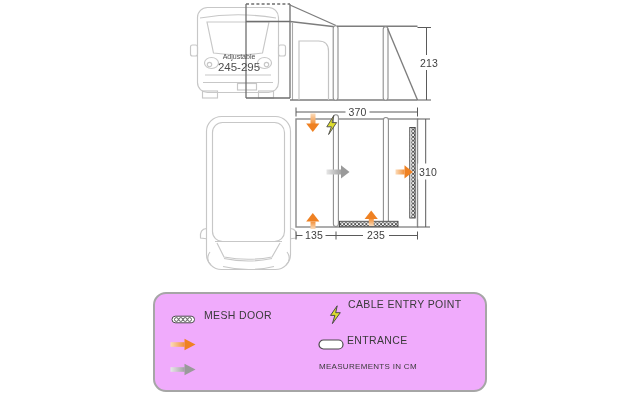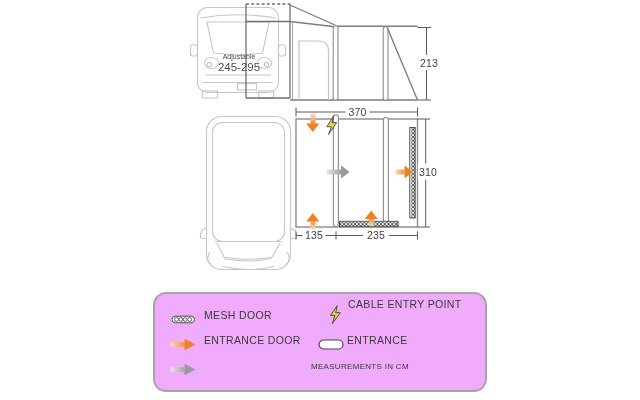--- a/index.html
+++ b/index.html
@@ -192,21 +192,20 @@
   <svg class="legend-icon" style="left:15px;top:44px;" width="27" height="13">
     <defs>
         <linearGradient id="lgOg" x1="0" y1="0" x2="1" y2="0">
       <stop offset="0" stop-color="#fcdcba"></stop>
           <stop offset="1" stop-color="#f1903a"></stop>
     </linearGradient>
       </defs>
     <rect x="0.5" y="4.2" width="14" height="4.6" fill="url(#lgOg)"></rect>
     <polygon points="14.5,0.8 14.5,12.2 25.5,6.5" fill="#ef8122"></polygon>
   </svg>
-  <div class="legend-label" style="left:49px;top:40px;">ENTRANCE DOOR</div>
 
   <svg class="legend-icon" style="left:15px;top:69px;" width="27" height="13">
     <defs>
         <linearGradient id="lgGy" x1="0" y1="0" x2="1" y2="0">
       <stop offset="0" stop-color="#e8e8e8"></stop>
           <stop offset="1" stop-color="#a3a3a3"></stop>
     </linearGradient>
       </defs>
     <rect x="0.5" y="4.2" width="14" height="4.6" fill="url(#lgGy)"></rect>
     <polygon points="14.5,0.8 14.5,12.2 25.5,6.5" fill="#9a9a9a"></polygon>
@@ -215,14 +214,14 @@
   <svg class="legend-icon" style="left:174px;top:11px;" width="13" height="20">
     <polygon points="8.2,0.8 1.5,10.4 5.9,10.4 3.4,18.6 11.3,7.7 6.7,7.7" fill="#dedd2f" stroke="#4a4a4a" stroke-width="1"></polygon>
   </svg>
   <div class="legend-label" style="left:193px;top:4px;">CABLE ENTRY POINT</div>
 
   <svg class="legend-icon" style="left:163px;top:45px;" width="26" height="11">
     <rect x="1" y="1" width="24" height="9" rx="4.5" fill="#fff" stroke="#4a4a4a" stroke-width="1.2"></rect>
   </svg>
   <div class="legend-label" style="left:192px;top:40px;">ENTRANCE</div>
 
-  <div class="legend-note" style="left:156px;top:68px;">MEASUREMENTS IN CM</div>
+  <div class="legend-note" style="left:164px;top:68px;">MEASUREMENTS IN CM</div>
 </div>
 
 </body></html>

